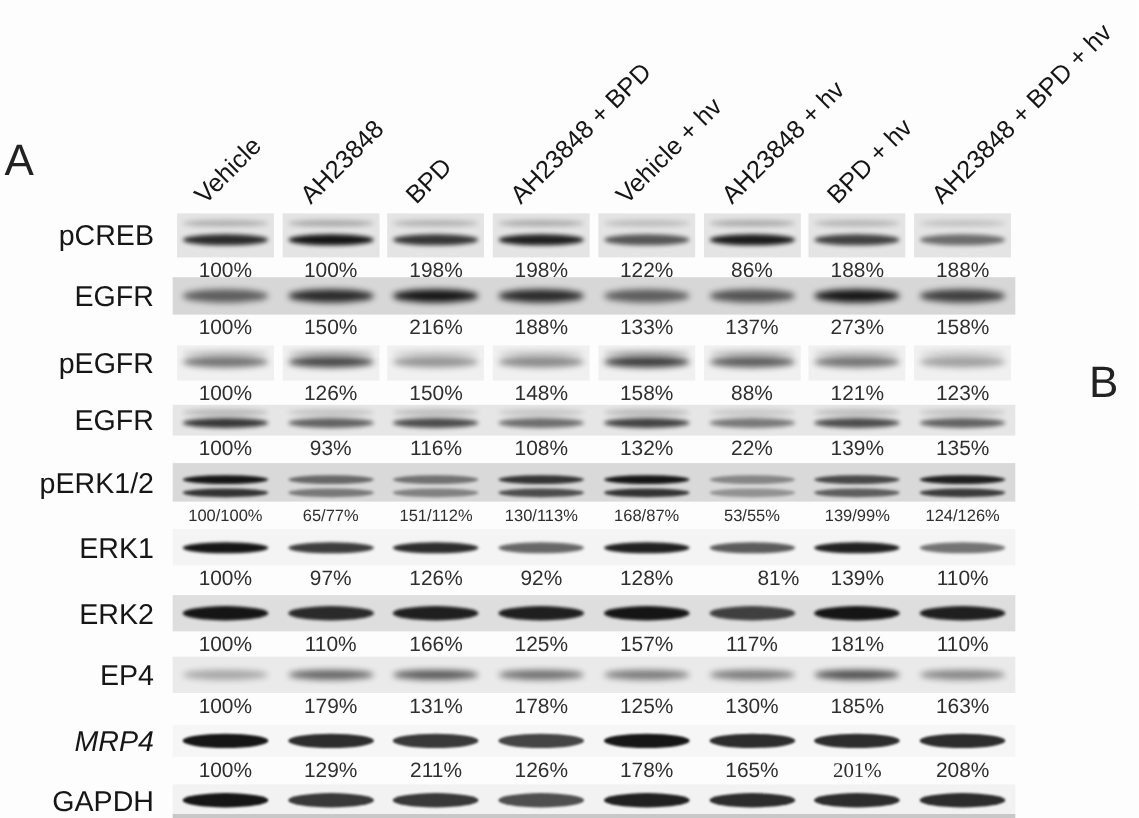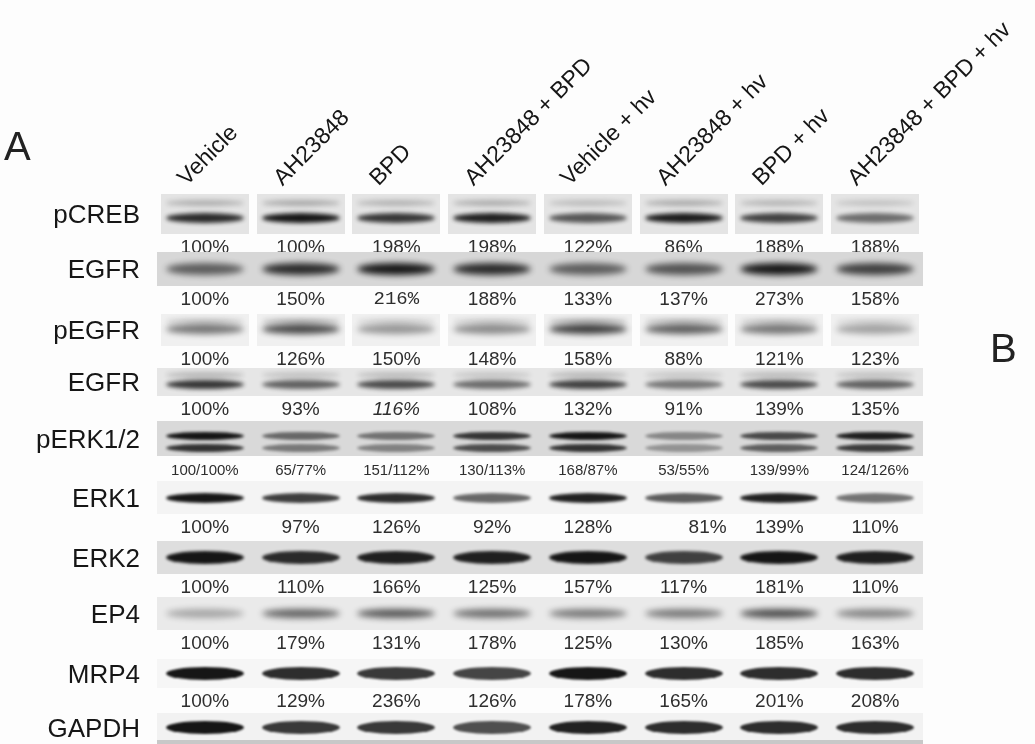--- a/index.html
+++ b/index.html
@@ -118,21 +118,21 @@
         </div>
         <div class="lane" style="left: 574.5px; width: 95.75px;">
           <div class="band" style="left: 8.875px; width: 78px; top: 11px; height: 12px; opacity: 0.95; filter: blur(3px);"></div>
         </div>
         <div class="lane" style="left: 670.25px; width: 95.75px;">
           <div class="band" style="left: 8.875px; width: 78px; top: 11px; height: 12px; opacity: 0.75; filter: blur(3px);"></div>
         </div>
       </div>
       <div class="pct" style="left: 204.875px; top: 288px; font-size: 19px;">100%</div>
       <div class="pct" style="left: 300.625px; top: 288px; font-size: 19px;">150%</div>
-      <div class="pct" style="left: 396.375px; top: 288px; font-size: 19px; font-family: Liberation Mono, monospace;">216%</div>
+      <div class="pct" style="left: 396.375px; top: 288px; font-size: 19px;">216%</div>
       <div class="pct" style="left: 492.125px; top: 288px; font-size: 19px;">188%</div>
       <div class="pct" style="left: 587.875px; top: 288px; font-size: 19px;">133%</div>
       <div class="pct" style="left: 683.625px; top: 288px; font-size: 19px;">137%</div>
       <div class="pct" style="left: 779.375px; top: 288px; font-size: 19px;">273%</div>
       <div class="pct" style="left: 875.125px; top: 288px; font-size: 19px;">158%</div>
       <div class="row-label" style="top: 314px;">pEGFR</div>
       <div class="strip" style="top: 314px; height: 32px;">
         <div class="lane" style="left: 0px; width: 95.75px;">
           <div class="lane-block" style="left: 3.875px; width: 88px; background: rgb(240, 240, 240);"></div>
           <div class="band" style="left: 8.875px; width: 78px; top: 4.48px; height: 6px; opacity: 0.154; filter: blur(2.5px);"></div>
@@ -212,24 +212,24 @@
           <div class="band" style="left: 8.875px; width: 78px; top: 3.92px; height: 6px; opacity: 0.196; filter: blur(2.5px);"></div>
           <div class="band" style="left: 8.875px; width: 78px; top: 11.74px; height: 9px; opacity: 0.7; filter: blur(2px);"></div>
         </div>
         <div class="lane" style="left: 670.25px; width: 95.75px;">
           <div class="band" style="left: 8.875px; width: 78px; top: 3.92px; height: 6px; opacity: 0.168; filter: blur(2.5px);"></div>
           <div class="band" style="left: 8.875px; width: 78px; top: 11.74px; height: 9px; opacity: 0.6; filter: blur(2px);"></div>
         </div>
       </div>
       <div class="pct" style="left: 204.875px; top: 398px; font-size: 19px;">100%</div>
       <div class="pct" style="left: 300.625px; top: 398px; font-size: 19px;">93%</div>
-      <div class="pct" style="left: 396.375px; top: 398px; font-size: 19px; font-style: italic;">116%</div>
+      <div class="pct" style="left: 396.375px; top: 398px; font-size: 19px;">116%</div>
       <div class="pct" style="left: 492.125px; top: 398px; font-size: 19px;">108%</div>
       <div class="pct" style="left: 587.875px; top: 398px; font-size: 19px;">132%</div>
-      <div class="pct" style="left: 683.625px; top: 398px; font-size: 19px;">91%</div>
+      <div class="pct" style="left: 683.625px; top: 398px; font-size: 19px;">22%</div>
       <div class="pct" style="left: 779.375px; top: 398px; font-size: 19px;">139%</div>
       <div class="pct" style="left: 875.125px; top: 398px; font-size: 19px;">135%</div>
       <div class="row-label" style="top: 422.5px;">pERK1/2</div>
       <div class="strip" style="top: 421px; height: 35px; background: rgb(217, 217, 217);">
         <div class="lane" style="left: 0px; width: 95.75px;">
           <div class="band" style="left: 8.875px; width: 78px; top: 10.5px; height: 8px; opacity: 0.95; filter: blur(1.5px);"></div>
           <div class="band" style="left: 8.875px; width: 78px; top: 22.5px; height: 8px; opacity: 0.8075; filter: blur(1.5px);"></div>
         </div>
         <div class="lane" style="left: 95.75px; width: 95.75px;">
           <div class="band" style="left: 8.875px; width: 78px; top: 10.5px; height: 8px; opacity: 0.55; filter: blur(1.5px);"></div>
@@ -366,21 +366,21 @@
         </div>
       </div>
       <div class="pct" style="left: 204.875px; top: 632px; font-size: 19px;">100%</div>
       <div class="pct" style="left: 300.625px; top: 632px; font-size: 19px;">179%</div>
       <div class="pct" style="left: 396.375px; top: 632px; font-size: 19px;">131%</div>
       <div class="pct" style="left: 492.125px; top: 632px; font-size: 19px;">178%</div>
       <div class="pct" style="left: 587.875px; top: 632px; font-size: 19px;">125%</div>
       <div class="pct" style="left: 683.625px; top: 632px; font-size: 19px;">130%</div>
       <div class="pct" style="left: 779.375px; top: 632px; font-size: 19px;">185%</div>
       <div class="pct" style="left: 875.125px; top: 632px; font-size: 19px;">163%</div>
-      <div class="row-label" style="top: 657.5px;">MRP4</div>
+      <div class="row-label" style="top: 657.5px; font-style: italic;">MRP4</div>
       <div class="strip" style="top: 659px; height: 29px; background: rgb(246, 246, 246);">
         <div class="lane" style="left: 0px; width: 95.75px;">
           <div class="band" style="left: 8.875px; width: 78px; top: 8px; height: 13px; opacity: 0.95; filter: blur(1.2px);"></div>
         </div>
         <div class="lane" style="left: 95.75px; width: 95.75px;">
           <div class="band" style="left: 8.875px; width: 78px; top: 8px; height: 13px; opacity: 0.85; filter: blur(1.2px);"></div>
         </div>
         <div class="lane" style="left: 191.5px; width: 95.75px;">
           <div class="band" style="left: 8.875px; width: 78px; top: 8px; height: 13px; opacity: 0.8; filter: blur(1.2px);"></div>
         </div>
@@ -395,25 +395,25 @@
         </div>
         <div class="lane" style="left: 574.5px; width: 95.75px;">
           <div class="band" style="left: 8.875px; width: 78px; top: 8px; height: 13px; opacity: 0.85; filter: blur(1.2px);"></div>
         </div>
         <div class="lane" style="left: 670.25px; width: 95.75px;">
           <div class="band" style="left: 8.875px; width: 78px; top: 8px; height: 13px; opacity: 0.85; filter: blur(1.2px);"></div>
         </div>
       </div>
       <div class="pct" style="left: 204.875px; top: 690px; font-size: 19px;">100%</div>
       <div class="pct" style="left: 300.625px; top: 690px; font-size: 19px;">129%</div>
-      <div class="pct" style="left: 396.375px; top: 690px; font-size: 19px;">236%</div>
+      <div class="pct" style="left: 396.375px; top: 690px; font-size: 19px;">211%</div>
       <div class="pct" style="left: 492.125px; top: 690px; font-size: 19px;">126%</div>
       <div class="pct" style="left: 587.875px; top: 690px; font-size: 19px;">178%</div>
       <div class="pct" style="left: 683.625px; top: 690px; font-size: 19px;">165%</div>
-      <div class="pct" style="left: 779.375px; top: 690px; font-size: 19px;">201%</div>
+      <div class="pct" style="left: 779.375px; top: 690px; font-size: 19px; font-family: Liberation Serif, serif;">201%</div>
       <div class="pct" style="left: 875.125px; top: 690px; font-size: 19px;">208%</div>
       <div class="row-label" style="top: 711.5px;">GAPDH</div>
       <div class="strip" style="top: 713px; height: 29px; background: rgb(242, 242, 242);">
         <div class="lane" style="left: 0px; width: 95.75px;">
           <div class="band" style="left: 8.875px; width: 78px; top: 8px; height: 13px; opacity: 0.95; filter: blur(1.2px);"></div>
         </div>
         <div class="lane" style="left: 95.75px; width: 95.75px;">
           <div class="band" style="left: 8.875px; width: 78px; top: 8px; height: 13px; opacity: 0.8; filter: blur(1.2px);"></div>
         </div>
         <div class="lane" style="left: 191.5px; width: 95.75px;">

